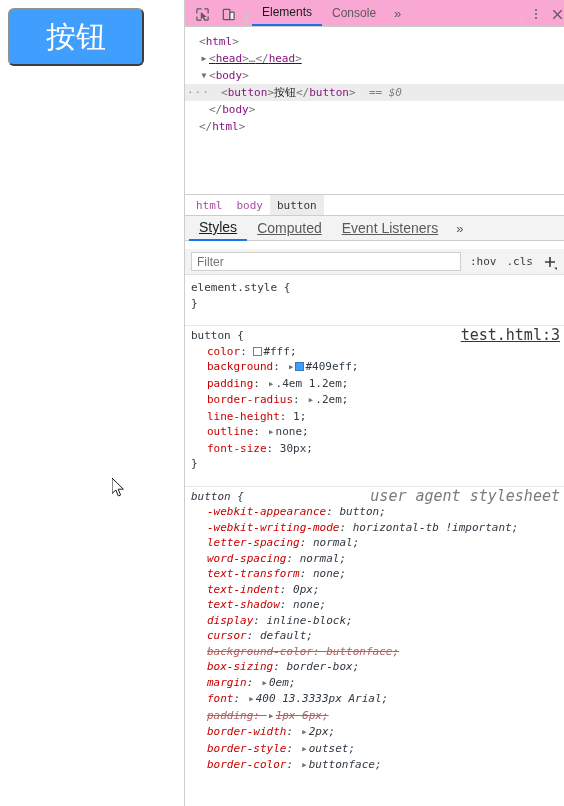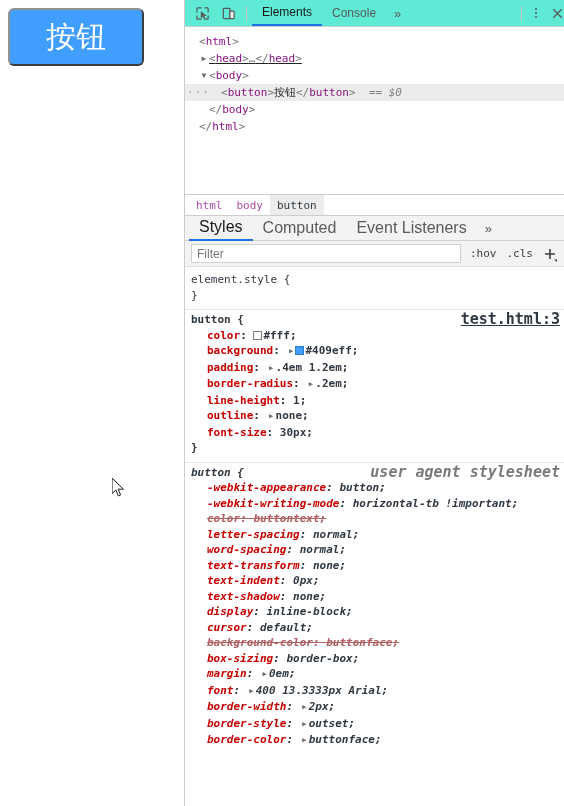--- a/index.html
+++ b/index.html
@@ -69,24 +69,24 @@
     box-sizing: border-box;
     overflow: hidden;
     display: flex;
     flex-direction: column;
   }
 
   
   #dt-toolbar {
     height: 27px;
     min-height: 27px;
-    background: #5eead4;
+    background: #f9a8d4;
     border-bottom: 1px solid #cdcdcd;
     display: flex;
-    align-items: center;
+    align-items: flex-end;
     padding: 0 0 0 4px;
     box-sizing: border-box;
     position: relative;
   }
   .tb-icon-btn {
     width: 26px;
     height: 24px;
     display: flex;
     align-items: center;
     justify-content: center;
@@ -233,40 +233,42 @@
     display: flex;
     align-items: center;
     padding-left: 4px;
     box-sizing: border-box;
   }
   .side-tab {
     height: 25px;
     display: flex;
     align-items: center;
     padding: 0 10px;
-    font-size: 16px;
+    font-size: 14px;
     color: #5a5a5a;
     box-sizing: border-box;
     white-space: nowrap;
+    text-decoration: underline;
   }
   .side-tab.selected {
     color: #1a1a1a;
     border-bottom: 2px solid #1a73e8;
   }
 
   
   #filter-bar {
     height: 26px;
     min-height: 26px;
     background: #f3f3f3;
     display: flex;
     align-items: center;
     padding: 0 4px 0 2px;
     box-sizing: border-box;
     border-bottom: 1px solid #e0e0e0;
+    margin-top: 8px;
   }
   #filter-input {
     flex: 1 1 auto;
     height: 19px;
     margin: 0 4px;
     border: 1px solid #d0d0d0;
     background: #fff;
     font-family: "Liberation Sans", sans-serif;
     font-size: 12px;
     color: #303942;
@@ -298,21 +300,21 @@
     background: #fff;
     overflow: hidden;
     font-family: "DejaVu Sans Mono", monospace;
     font-size: 11px;
     line-height: 15.5px;
     color: #303942;
     padding-top: 3px;
   }
   .rule-block { padding: 2px 0 4px 0; position: relative; }
   .rule-block.ua { font-style: italic; }
-  .rule-sep { border-top: 1px solid #e8e8e8; margin-top: 2px; font-weight: bold; }
+  .rule-sep { border-top: 1px solid #e8e8e8; margin-top: 10px; }
   .sel-line {
     padding-left: 6px;
     position: relative;
     white-space: nowrap;
     color: #303942;
   }
   .origin-link {
     position: absolute;
     right: 4px;
     top: 0;
@@ -480,32 +482,32 @@
     </div>
 
     <div class="rule-block ua rule-sep">
       <div class="sel-line">
         <span>button {</span>
         <span class="origin-link ua-label">user agent stylesheet</span>
       </div>
       <div id="ua-decls">
           <div class="decl"><span class="pname">-webkit-appearance</span><span class="pval">: </span><span class="pval">button</span><span class="pval">;</span></div>
           <div class="decl"><span class="pname">-webkit-writing-mode</span><span class="pval">: </span><span class="pval">horizontal-tb !important</span><span class="pval">;</span></div>
-          <div class="decl struck"><span class="pname">color</span><span class="pval">: </span><span class="pval">buttontext</span><span class="pval">;</span></div>
           <div class="decl"><span class="pname">letter-spacing</span><span class="pval">: </span><span class="pval">normal</span><span class="pval">;</span></div>
           <div class="decl"><span class="pname">word-spacing</span><span class="pval">: </span><span class="pval">normal</span><span class="pval">;</span></div>
           <div class="decl"><span class="pname">text-transform</span><span class="pval">: </span><span class="pval">none</span><span class="pval">;</span></div>
           <div class="decl"><span class="pname">text-indent</span><span class="pval">: </span><span class="pval">0px</span><span class="pval">;</span></div>
           <div class="decl"><span class="pname">text-shadow</span><span class="pval">: </span><span class="pval">none</span><span class="pval">;</span></div>
           <div class="decl"><span class="pname">display</span><span class="pval">: </span><span class="pval">inline-block</span><span class="pval">;</span></div>
           <div class="decl"><span class="pname">cursor</span><span class="pval">: </span><span class="pval">default</span><span class="pval">;</span></div>
           <div class="decl struck"><span class="pname">background-color</span><span class="pval">: </span><span class="pval">buttonface</span><span class="pval">;</span></div>
           <div class="decl"><span class="pname">box-sizing</span><span class="pval">: </span><span class="pval">border-box</span><span class="pval">;</span></div>
           <div class="decl"><span class="pname">margin</span><span class="pval">: </span><span class="expander">▶</span><span class="pval">0em</span><span class="pval">;</span></div>
           <div class="decl"><span class="pname">font</span><span class="pval">: </span><span class="expander">▶</span><span class="pval">400 13.3333px Arial</span><span class="pval">;</span></div>
+          <div class="decl struck"><span class="pname">padding</span><span class="pval">: </span><span class="expander">▶</span><span class="pval">1px 6px</span><span class="pval">;</span></div>
           <div class="decl"><span class="pname">border-width</span><span class="pval">: </span><span class="expander">▶</span><span class="pval">2px</span><span class="pval">;</span></div>
           <div class="decl"><span class="pname">border-style</span><span class="pval">: </span><span class="expander">▶</span><span class="pval">outset</span><span class="pval">;</span></div>
           <div class="decl"><span class="pname">border-color</span><span class="pval">: </span><span class="expander">▶</span><span class="pval">buttonface</span><span class="pval">;</span></div>
         </div>
     </div>
 
   </div>
 </div>
 
 </body></html>

